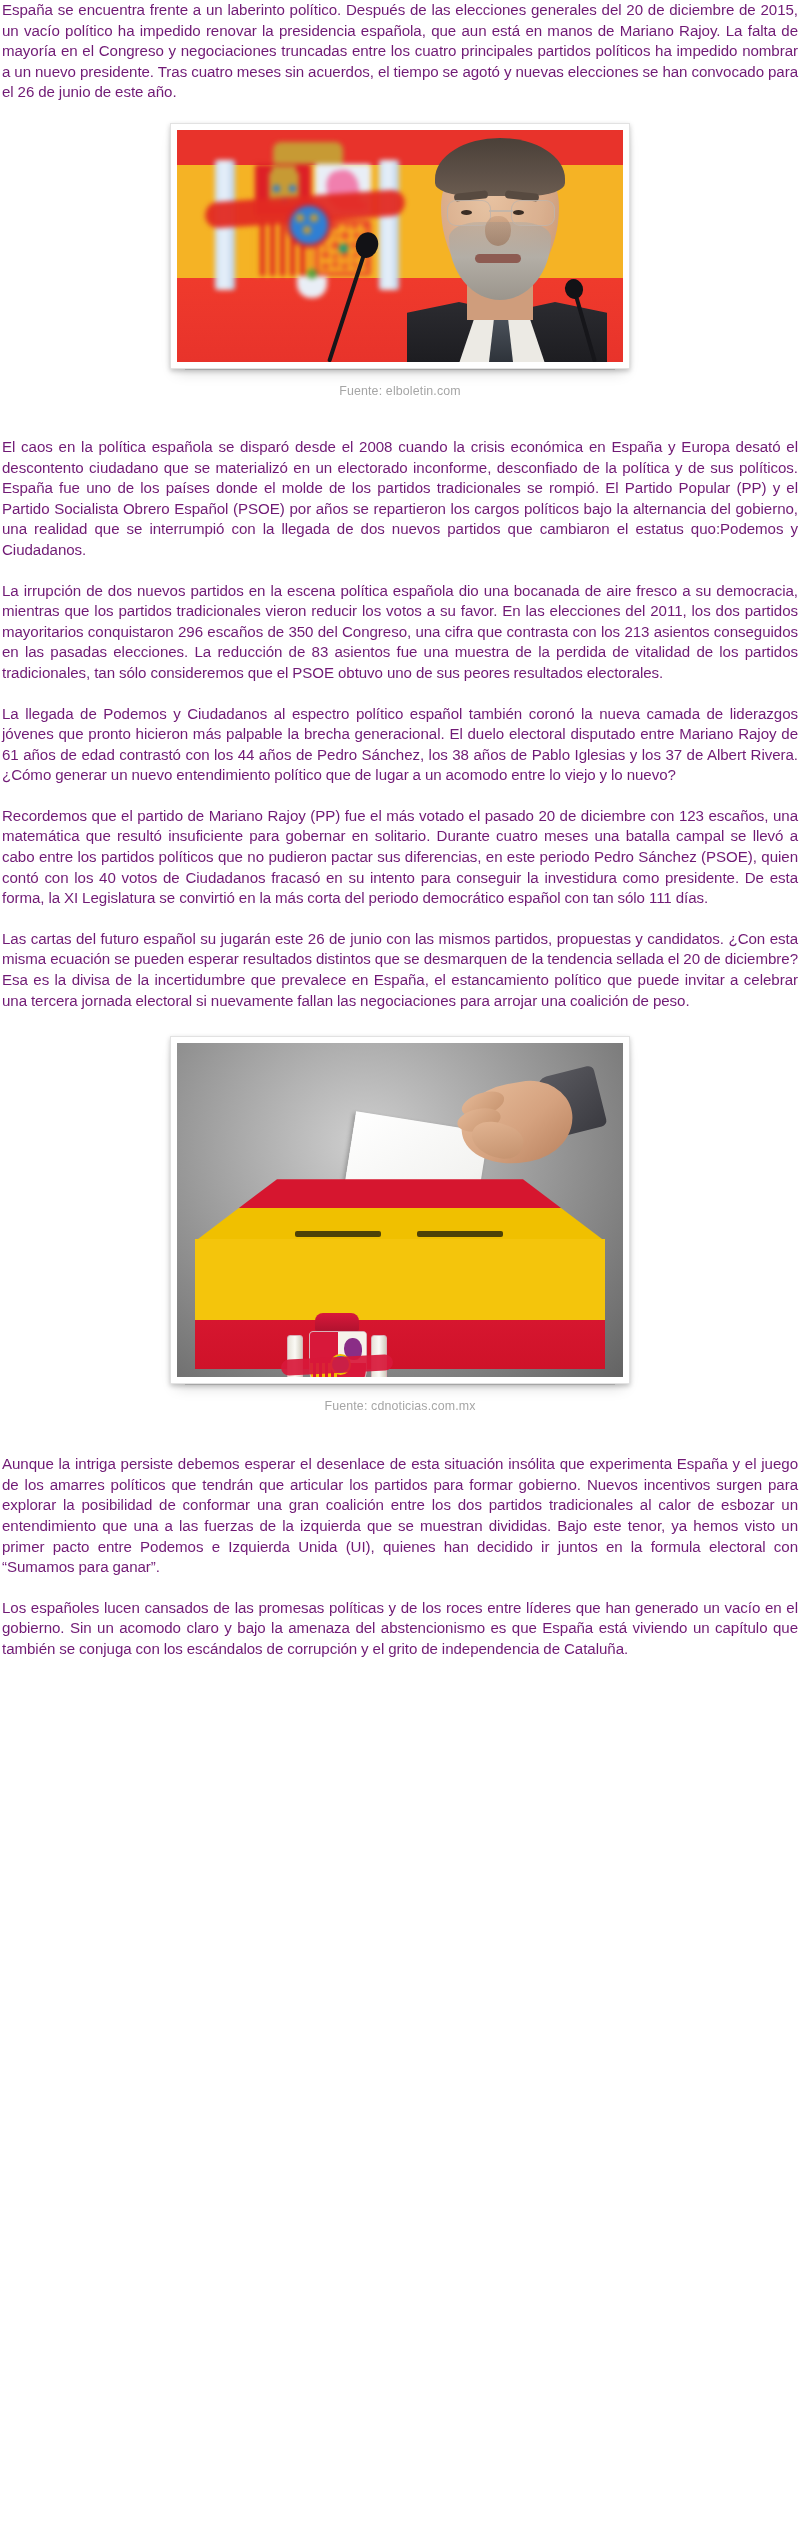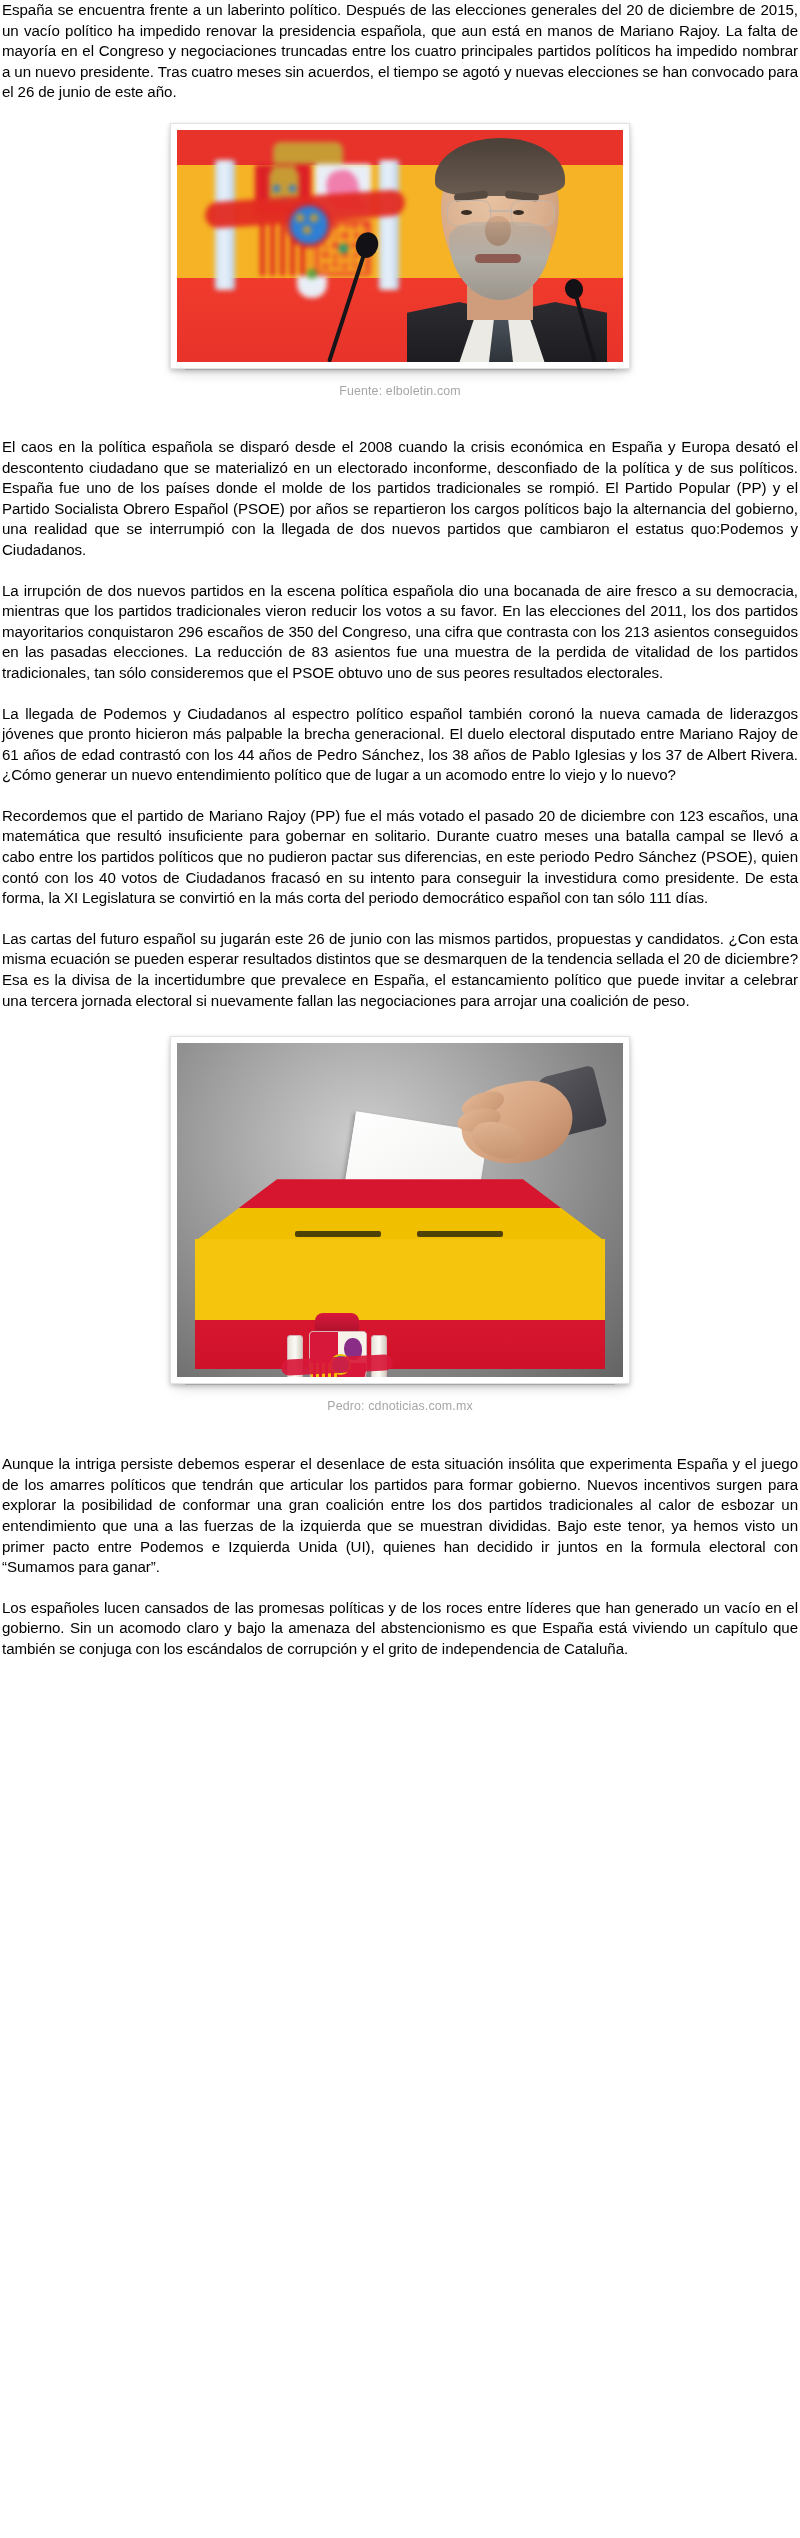--- a/index.html
+++ b/index.html
@@ -15,21 +15,21 @@
   .page {
     width: 800px;
     box-sizing: border-box;
     padding: 0 2px;
   }
   p.para {
     font-size: 15.1px;
     line-height: 20.6px;
     text-align: justify;
     margin: 0 0 20px 0;
-    color: #000000;
+    color: #701a75;
     letter-spacing: -0.05px;
     word-spacing: -0.2px;
     hyphens: manual;
   }
   p.para.first { margin-top: 0; }
   p.para.tight { margin-bottom: 25px; }
 
   
   .figure {
     margin: 0 auto;
@@ -446,21 +446,21 @@
                 <span class="circ"></span>
               </div>
               <div class="rib"></div>
             </div>
           </div>
         </div>
       </div>
     </div>
     <div class="cap-wrap">
       <div class="caption-rule"></div>
-      <p class="caption">Pedro: cdnoticias.com.mx</p>
+      <p class="caption">Fuente: cdnoticias.com.mx</p>
     </div>
   </div>
 
   <div class="gap-before-fig"></div>
 
   <p class="para">Aunque la intriga persiste debemos esperar el desenlace de esta situación insólita que experimenta España y el juego de los amarres políticos que tendrán que articular los partidos para formar gobierno. Nuevos incentivos surgen para explorar la posibilidad de conformar una gran coalición entre los dos partidos tradicionales al calor de esbozar un entendimiento que una a las fuerzas de la izquierda que se muestran divididas. Bajo este tenor, ya hemos visto un primer pacto entre Podemos e Izquierda Unida (UI), quienes han decidido ir juntos en la formula electoral con “Sumamos para ganar”.</p>
   <p class="para">Los españoles lucen cansados de las promesas políticas y de los roces entre líderes que han generado un vacío en el gobierno. Sin un acomodo claro y bajo la amenaza del abstencionismo es que España está viviendo un capítulo que también se conjuga con los escándalos de corrupción y el grito de independencia de Cataluña.</p>
 
 </div>
 

